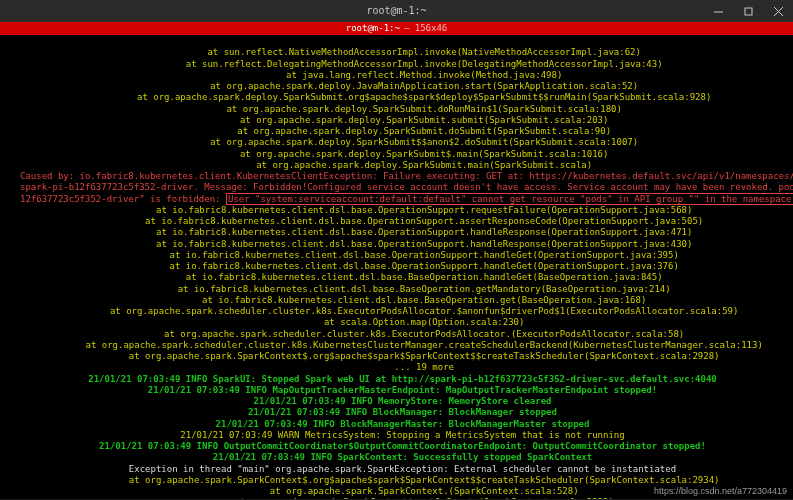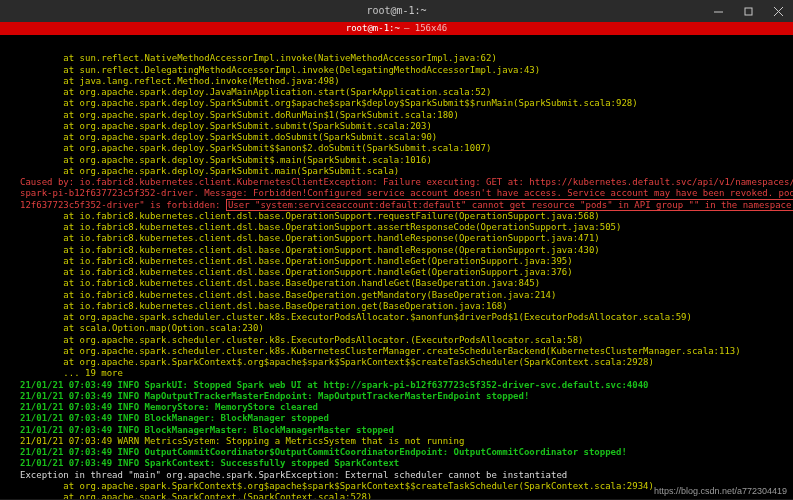--- a/index.html
+++ b/index.html
@@ -48,24 +48,25 @@
     padding: 1px 0;
     display: flex;
     align-items: center;
     justify-content: center;
     gap: 4px;
   }
   .session-bar .sep { opacity: .7; }
   .terminal {
     background: #000;
     color: #bdbdbd;
-    padding: 18px 8px 2px 20px;
+    padding: 12px 8px 2px 20px;
     white-space: pre;
     height: calc(100% - 22px - 14px);
     overflow: hidden;
+    text-align: center;
   }
   .c-y { color: #cdcd00; }
   .c-g { color: #19c019; font-weight: bold; }
   .c-r { color: #e04040; }
   .c-w { color: #d9d9d9; }
   .hl-box {
     border: 1px solid #e04040;
     display: inline;
     padding: 0 1px;
   }

